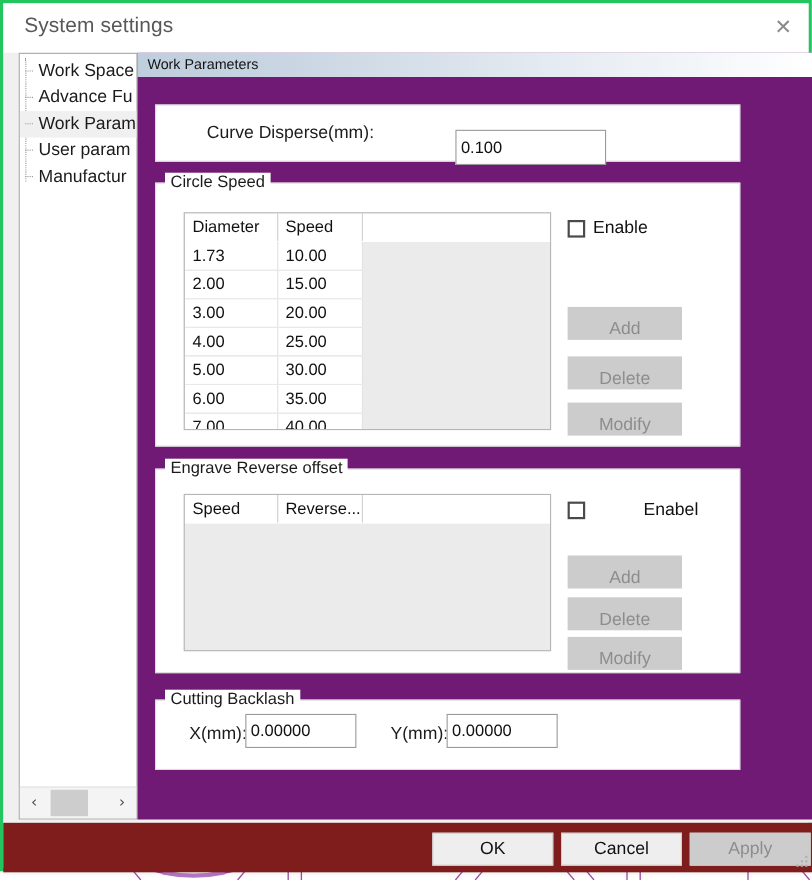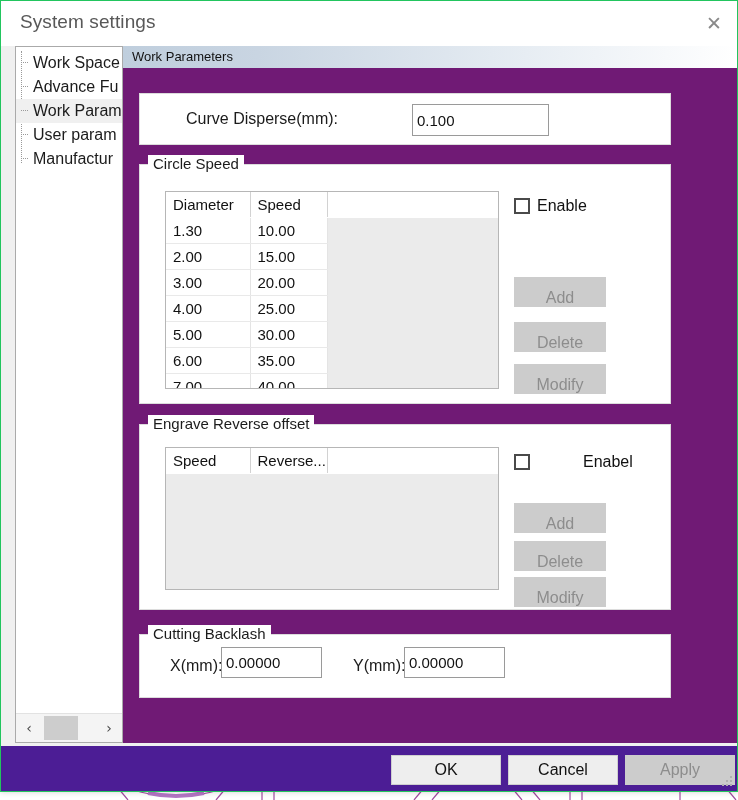--- a/index.html
+++ b/index.html
@@ -31,21 +31,21 @@
   }
 
   
   #dialog-window {
     position: absolute;
     left: 0;
     top: 0;
     width: 738px;
     height: 792px;
     background: #f0f0f0;
-    border: 1px solid #22c55e;
+    border: 3px solid #22c55e;
     box-sizing: border-box;
     box-shadow: 0 0 6px rgba(0,0,0,0.18);
     text-decoration: underline;
   }
 
   
   #title-bar {
     position: relative;
     height: 45px;
     background: #ffffff;
@@ -226,21 +226,21 @@
     position: absolute;
     border: 1px solid #9a9a9a;
     background: #ffffff;
     box-sizing: border-box;
     font-family: "Liberation Sans", sans-serif;
     font-size: 15px;
     color: #111111;
     padding: 0 4px;
     outline: none;
   }
-  #curve-input { left: 272px; top: 10px; width: 137px; height: 32px; }
+  #curve-input { left: 272px; top: 22px; width: 137px; height: 32px; }
 
   
   .table-wrap {
     position: absolute;
     border: 1px solid #b6b6b6;
     box-sizing: border-box;
     background: #ebebeb;
     overflow: hidden;
   }
   #circle-table-wrap  { left: 25px; top: 26px; width: 334px; height: 198px; }
@@ -300,21 +300,21 @@
     box-sizing: border-box;
     margin-right: 7px;
   }
   .checkbox-label {
     font-size: 16px;
     color: #111111;
   }
 
   .aux-button {
     position: absolute;
-    width: 92px;
+    width: 104px;
     height: 30px;
     background: #cccccc;
     border: none;
     color: #8d8d8d;
     font-size: 16px;
     font-family: "Liberation Sans", sans-serif;
     cursor: default;
     padding: 12px;
   }
   #circle-add    { left: 374px; top: 112px; }
@@ -330,21 +330,21 @@
   #backlash-y-label { position: absolute; left: 213px; top: 22px; font-size: 16px; color: #1b1b1b; }
   #backlash-y-input { left: 264px; top: 12px; width: 101px; height: 31px; }
 
   
   #dialog-footer {
     position: absolute;
     left: 0;
     top: 745px;
     width: 736px;
     height: 45px;
-    background: #4c1d95;
+    background: #7f1d1d;
   }
   .footer-button {
     position: absolute;
     top: 9px;
     width: 110px;
     height: 30px;
     font-size: 16px;
     font-family: "Liberation Sans", sans-serif;
     border: 1px solid #cfcfcf;
     background: #eeeeee;
@@ -461,21 +461,21 @@
           <table class="grid">
             <thead>
               <tr>
                 <th class="col-a">Diameter</th>
                 <th class="col-b">Speed</th>
                 <th class="col-filler"></th>
               </tr>
             </thead>
             <tbody>
               <tr>
-                <td>1.30</td>
+                <td>1.73</td>
                 <td>10.00</td>
                 <td class="col-filler"></td>
               </tr>
               <tr>
                 <td>2.00</td>
                 <td>15.00</td>
                 <td class="col-filler"></td>
               </tr>
               <tr>
                 <td>3.00</td>

